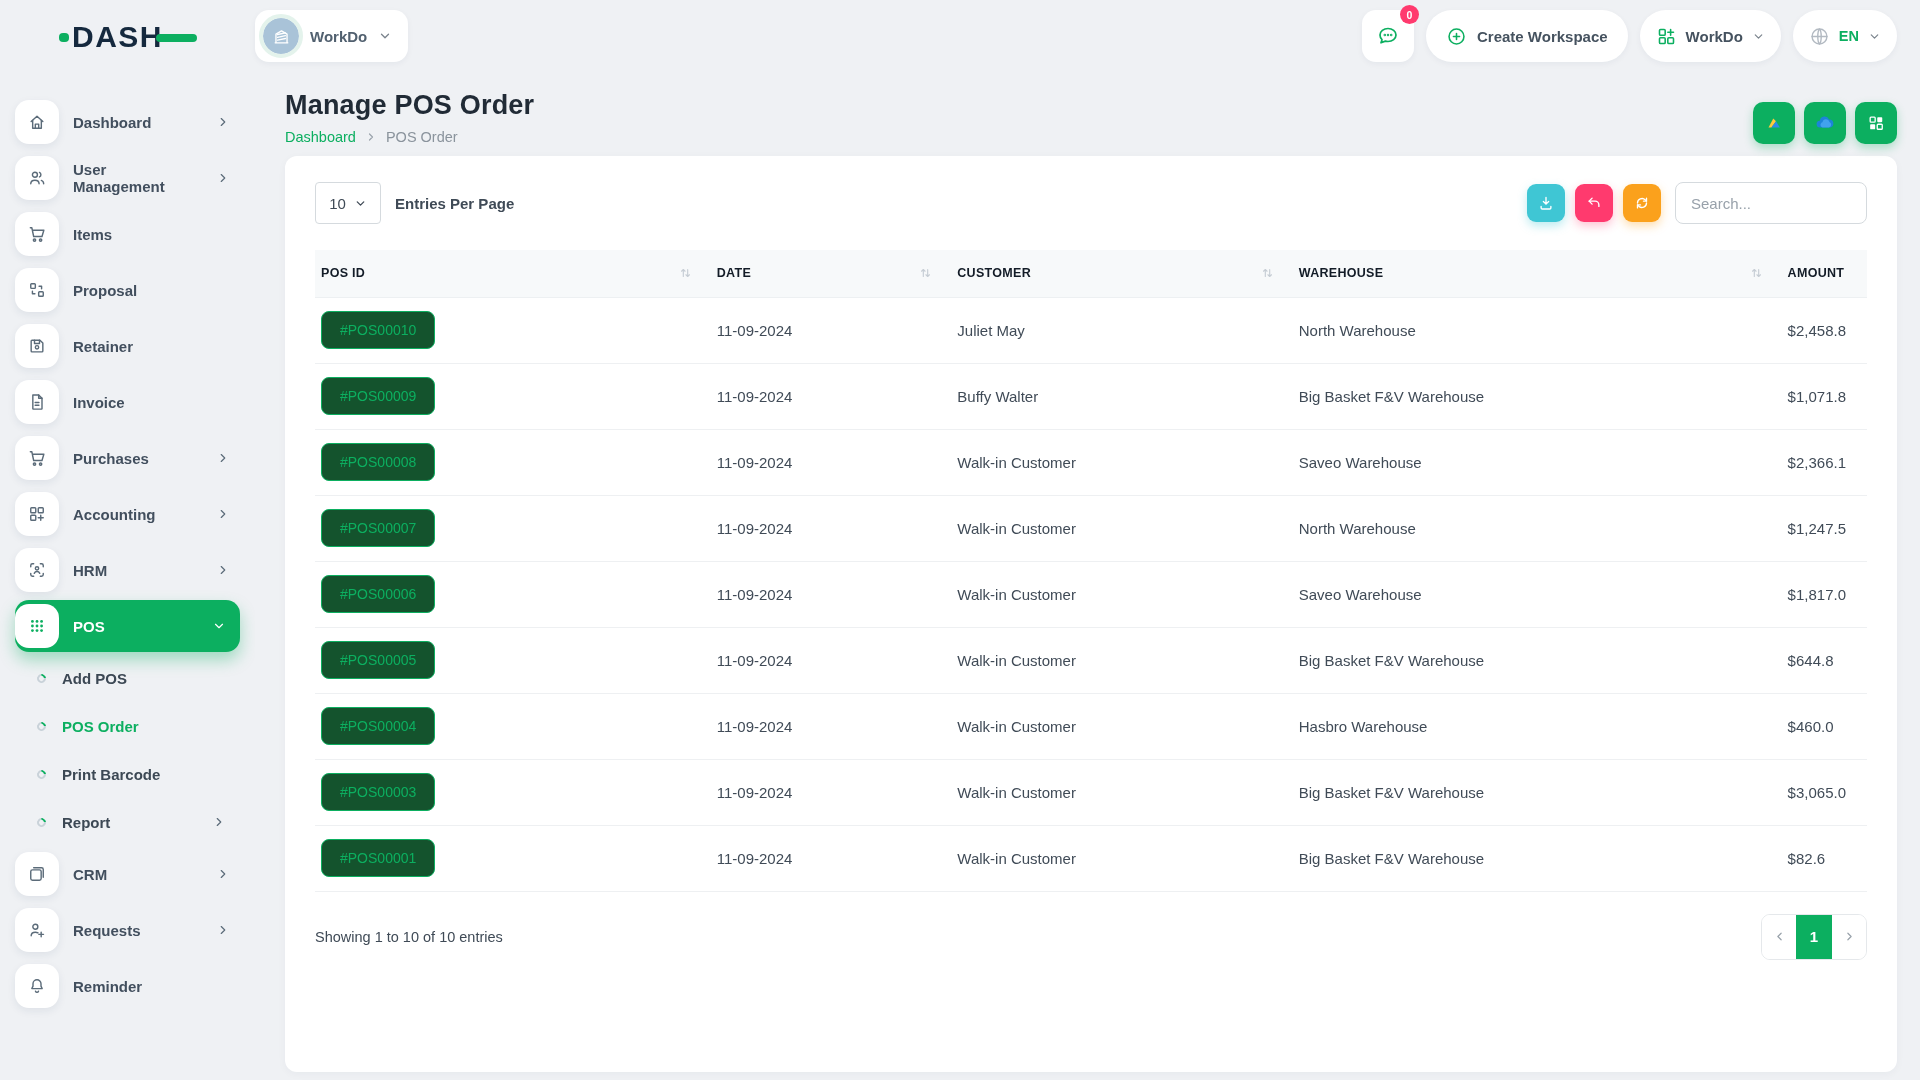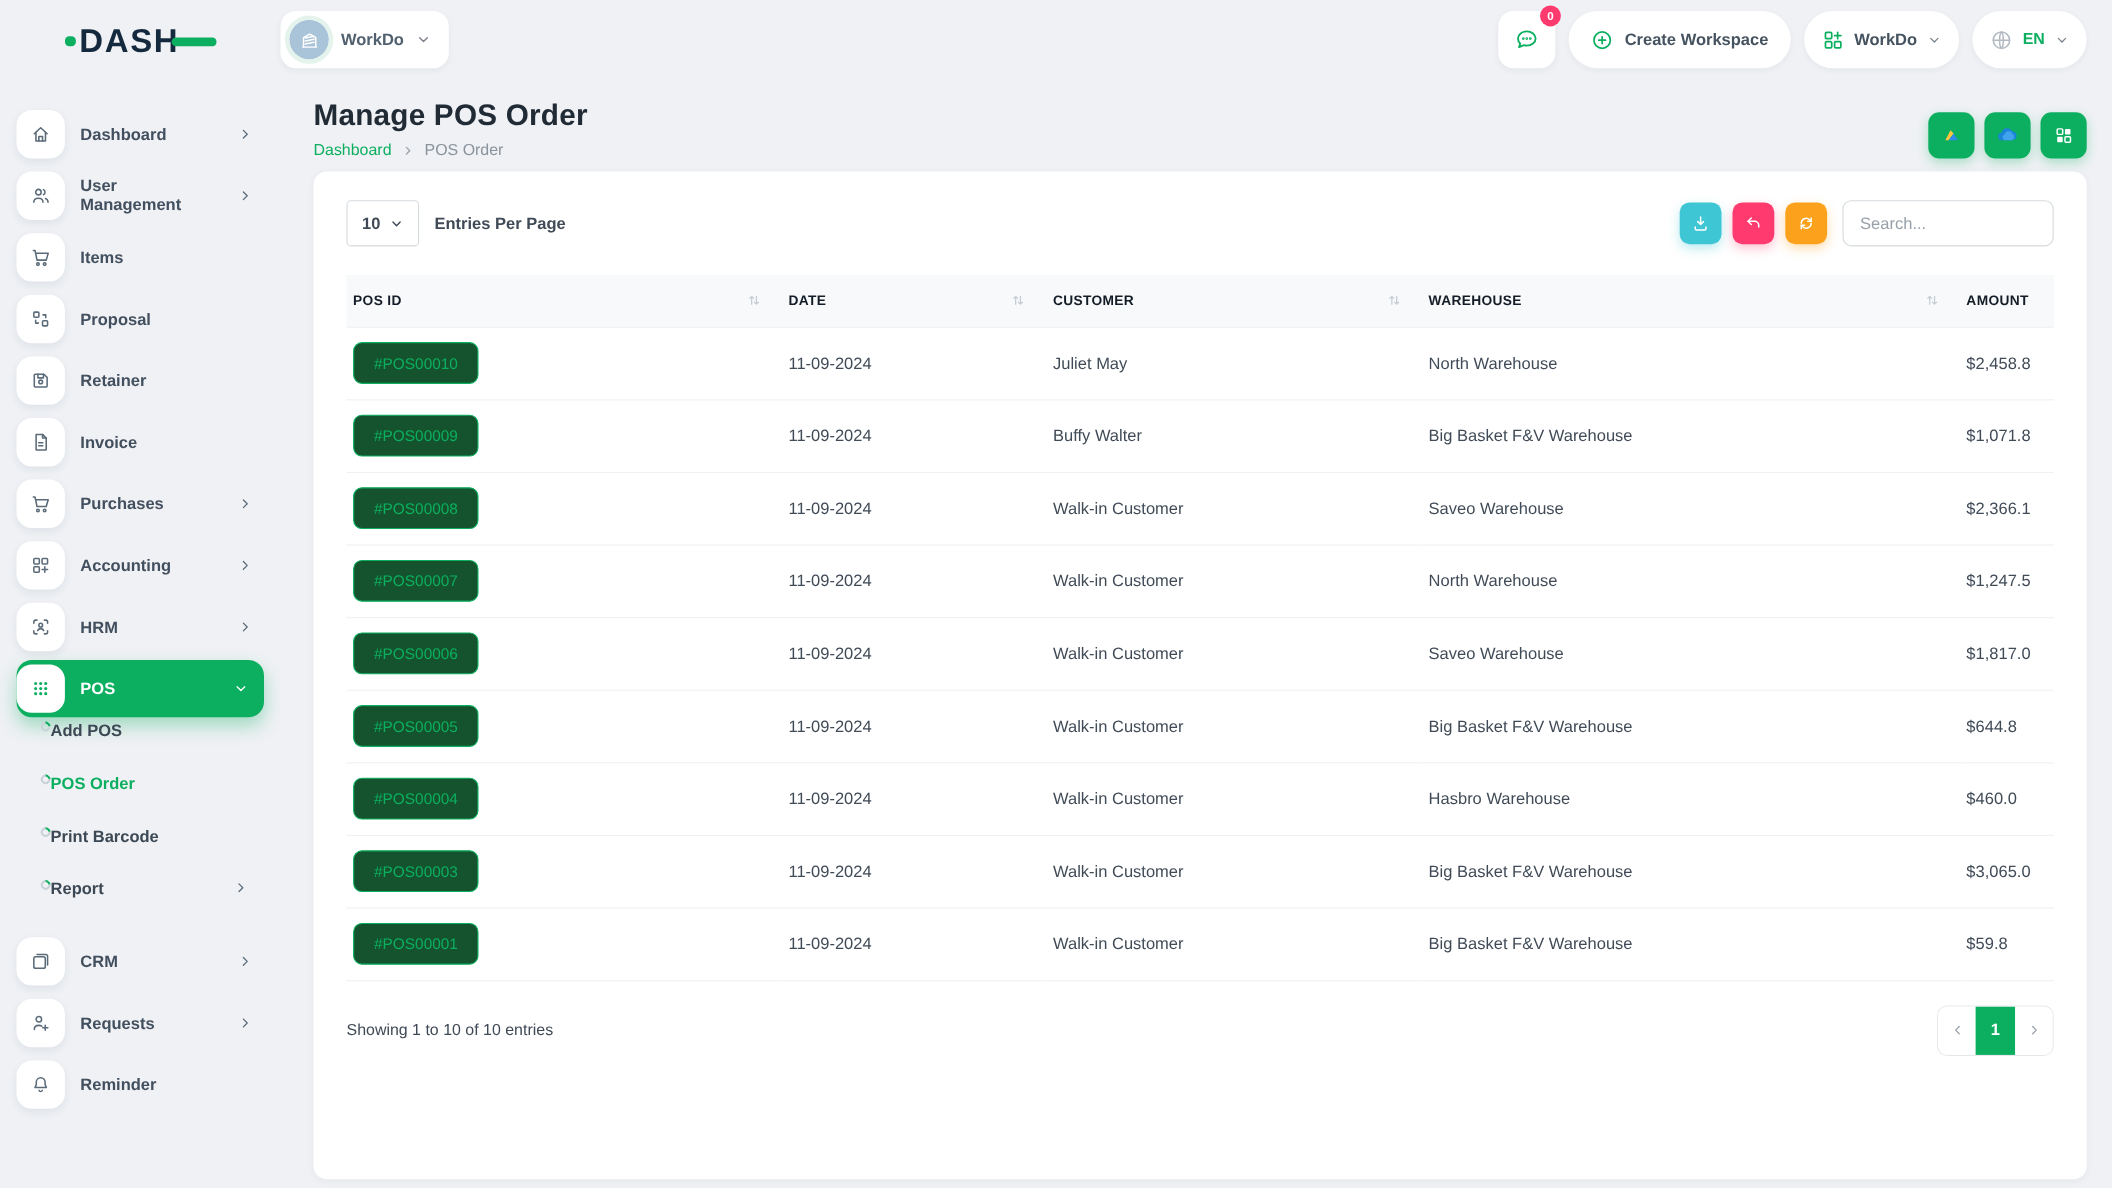--- a/index.html
+++ b/index.html
@@ -43,41 +43,41 @@
     display:flex; align-items:center; justify-content:center; color:#5b6b79;
     box-shadow:0 3px 8px rgba(30,55,85,.08);
   }
   .nav-label { font-size:15px; color:#424f5e; font-weight:600; }
   .nav-chevron { margin-left:auto; color:#5b6b79; display:flex; }
   .nav-item.active { background:#0CAF60; border-radius:14px; box-shadow:0 8px 16px rgba(12,175,96,.35); padding-right:14px; }
   .nav-item.active .icon-chip { color:#0CAF60; box-shadow:none; }
   .nav-item.active .nav-label { color:#fff; }
   .nav-item.active .nav-chevron { color:#fff; }
   .submenu { margin:4px 0 4px 0; }
-  .sub-item { display:flex; height:44px; margin-bottom:4px; padding-left:22px; cursor:pointer; padding-right:14px; }
+  .sub-item { display:flex; align-items:center; height:44px; margin-bottom:4px; gap:16px; padding-left:22px; cursor:pointer; padding-right:14px; }
   .sub-bullet { width:9px; height:9px; border-radius:50%; border:2px solid #c9d2d9; border-top-color:#0CAF60; transform:rotate(40deg); flex:0 0 9px; }
   .sub-label { font-size:15px; color:#3c4854; font-weight:600; }
   .sub-item.active .sub-label { color:#0CAF60; }
   .sub-chevron { margin-left:auto; color:#5b6b79; display:flex; }
 
   
   .main { margin-left:255px; padding:18px 23px 0 30px; }
   .page-head { display:flex; justify-content:space-between; align-items:flex-start; }
   .page-title { font-size:27px; line-height:30px; color:#212b36; font-weight:700; letter-spacing:.2px; }
   .breadcrumb { display:flex; align-items:center; gap:9px; margin-top:8px; font-size:14.5px; height:18px; }
   .crumb-link { color:#0CAF60; text-decoration:none; cursor:pointer; }
   .crumb-sep { color:#9aa3ac; display:flex; }
   .crumb-current { color:#8a939c; }
   .quick-actions { display:flex; gap:9px; margin-top:12px; }
   .qa-btn { width:42px; height:42px; border-radius:10px; background:#0CAF60; border:none; display:flex; align-items:center; justify-content:center; cursor:pointer; box-shadow:0 4px 10px rgba(12,175,96,.3); }
 
   
   .card { background:#fff; border-radius:12px; margin-top:10px; padding:26px 30px 20px 30px; height:916px; box-shadow:0 2px 8px rgba(25,45,70,.04); }
   .controls { display:flex; align-items:center; margin-bottom:26px; }
-  .entries-select { width:66px; height:42px; border:1px solid #d5dade; border-radius:4px; display:flex; align-items:center; justify-content:center; gap:8px; font-size:15px; color:#3f4a56; cursor:pointer; background:#fff;font-weight:bold; }
+  .entries-select { width:66px; height:42px; border:1px solid #d5dade; border-radius:4px; display:flex; align-items:center; justify-content:center; gap:8px; font-size:15px; color:#3f4a56; cursor:pointer; background:#fff; }
   .entries-label { margin-left:14px; font-size:15px; color:#3f4a56; font-weight:600;text-align:right; }
   .controls .spacer { flex:1; }
   .tool-btn { width:38px; height:38px; border-radius:9px; border:none; display:flex; align-items:center; justify-content:center; cursor:pointer; color:#fff; margin-left:10px; }
   .tool-export { background:#3FC6D4; box-shadow:0 4px 10px rgba(63,198,212,.35); }
   .tool-undo { background:#FF3A6E; box-shadow:0 4px 10px rgba(255,58,110,.3); }
   .tool-refresh { background:#FBA11C; box-shadow:0 4px 10px rgba(251,161,28,.35); }
   .search-input { width:192px; height:42px; border:1px solid #d5dade; border-radius:8px; margin-left:14px; padding:0 15px; font-size:15px; color:#3f4a56; outline:none; font-family:"Liberation Sans", sans-serif; }
   .search-input::placeholder { color:#98a1aa; }
 
   
@@ -590,21 +590,21 @@
     <td>Big Basket F&amp;V Warehouse</td>
     <td>$3,065.0</td>
   </tr>
 
 
   <tr>
     <td><a class="pos-chip">#POS00001</a></td>
     <td>11-09-2024</td>
     <td>Walk-in Customer</td>
     <td>Big Basket F&amp;V Warehouse</td>
-    <td>$59.8</td>
+    <td>$82.6</td>
   </tr>
 </tbody>
     </table>
 
     <div class="table-footer">
       <span class="showing-text">Showing 1 to 10 of 10 entries</span>
       <div class="pagination">
         <button class="page-btn">
           <svg width="13" height="13" viewBox="0 0 24 24" fill="none" stroke="currentColor" stroke-width="2.2" stroke-linecap="round" stroke-linejoin="round">
               <path d="M15 6l-6 6 6 6"></path>

